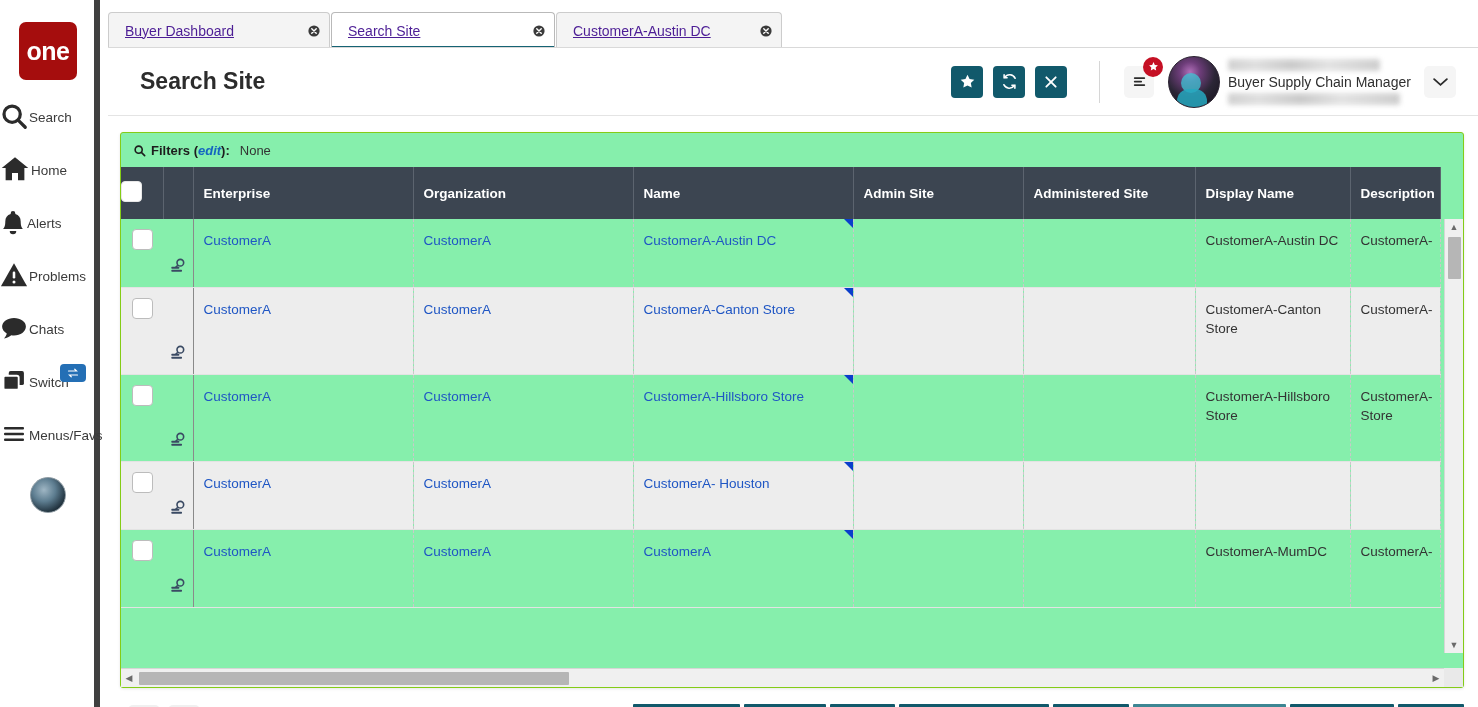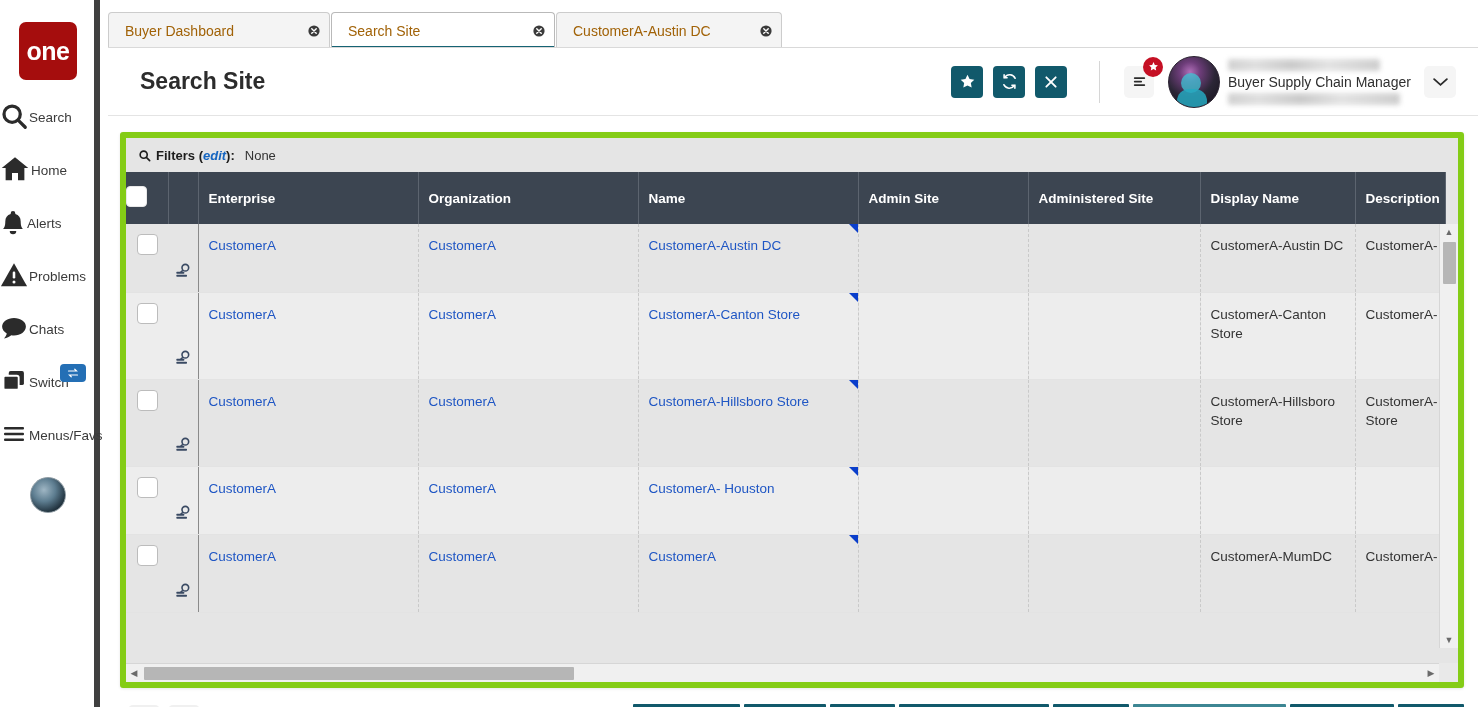--- a/index.html
+++ b/index.html
@@ -48,21 +48,21 @@
   .tab {
     height: 36px; background: #f4f4f4; border: 1px solid #ccc; border-bottom: none;
     border-radius: 4px 4px 0 0; margin-right: 1px;
     display: flex; align-items: center; padding: 0 8px 0 16px; cursor: pointer;
     position: relative;
   }
   .tab.active { background: #ffffff; border-color: #b9b9b9; }
   .tab.active::after {
     content: ""; position: absolute; left: 0; right: 0; bottom: -1px; height: 3px; background: #156374;
   }
-  .tab-label { font-size: 14px; color: #a16207; white-space: nowrap; }
+  .tab-label { font-size: 14px; color: #4c1d95; white-space: nowrap; text-decoration: underline; }
   .tab-close {
     margin-left: auto; padding-left: 22px; color: #3b3b3b; font-size: 14px; line-height: 1;
     display: flex; align-items: center;
   }
   .tab-close svg { display: block; }
 
   
   #main {
     position: absolute; left: 108px; top: 47px; width: 1370px; height: 660px;
     background: #ffffff; border-top: 1px solid #d9d9d9;
@@ -109,21 +109,21 @@
   }
   #user-role { font-size: 14px; color: #2f2f2f; white-space: nowrap; }
   #user-caret {
     width: 32px; height: 32px; background: #f5f5f5; border-radius: 5px; margin-left: 14px;
     display: flex; align-items: center; justify-content: center; cursor: pointer;
   }
 
   
   #card {
     position: absolute; left: 12px; top: 84px; width: 1344px; height: 556px;
-    background: #e5e5e5; border: 6px solid #84cc16; border-radius: 3px;
+    background: #86efac; border: 1px solid #84cc16; border-radius: 3px;
     box-shadow: 0 1px 3px rgba(0,0,0,.10);
   }
   #filters-bar { height: 34px; display: flex; align-items: center; padding-left: 12px; }
   #filters-icon { margin-right: 5px; display: flex; align-items: center; color: #1d1d1d; }
   #filters-label { font-size: 13px; font-weight: 700; color: #1d1d1d; }
   #filters-edit { font-size: 13px; color: #1565c0; cursor: pointer; font-weight: 700; font-style: italic; }
   #filters-paren { font-size: 13px; font-weight: 700; color: #1d1d1d; }
   #filters-value { font-size: 13px; color: #333; margin-left: 10px; }
 
   

